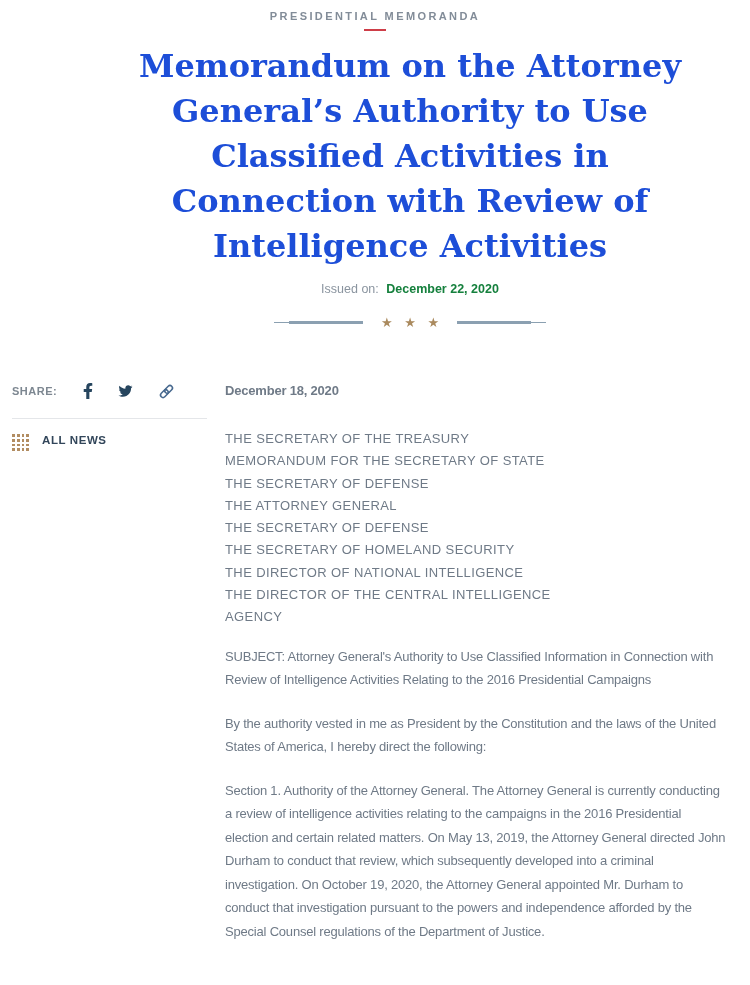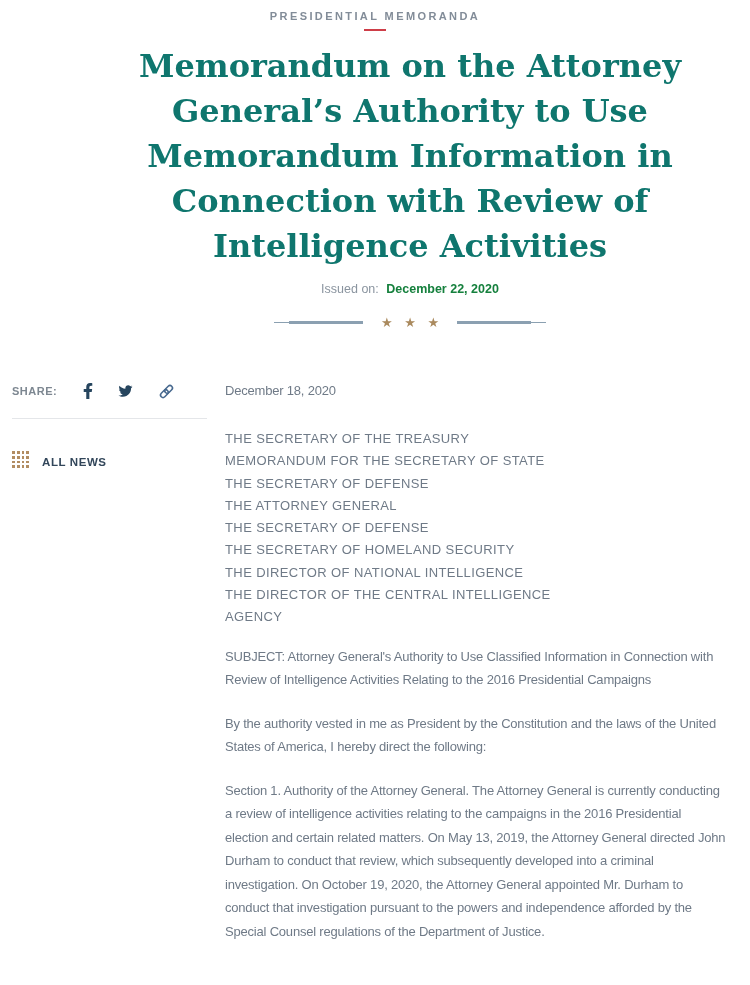--- a/index.html
+++ b/index.html
@@ -15,68 +15,68 @@
   .eyebrow-wrap { text-align: center; padding-top: 6px; }
   .eyebrow {
     display: inline-block; font-size: 11px; font-weight: bold;
     letter-spacing: 2.4px; color: #828c98; text-decoration: none; cursor: pointer;
   }
   .eyebrow-underline { width: 22px; height: 2px; background: #ce3e48; margin: 5px auto 0 auto; }
 
   .title-block {
     width: 580px; margin: 13px 0 0 120px; text-align: center;
     font-family: "DejaVu Serif", "Liberation Serif", serif;
-    font-weight: bold; font-size: 32px; line-height: 45px; color: #0f766e;
+    font-weight: bold; font-size: 32px; line-height: 45px; color: #1d4ed8;
   }
   .title-line { white-space: nowrap; }
 
   .issued-row { width: 580px; margin: 13px 0 0 120px; text-align: center; font-size: 12.5px; color: #8a949f; }
   .issued-date { font-weight: bold; color: #15803d; margin-left: 4px; }
 
   .star-divider { width: 580px; margin: 19px 0 0 120px; display: flex; align-items: center; justify-content: center; }
   .dline { position: relative; width: 74px; height: 3px; background: #8ba0b1; }
   .dline.left::before  { content: ""; position: absolute; left: -15px;  top: 1px; width: 15px; height: 1px; background: #8ba0b1; }
   .dline.right::after  { content: ""; position: absolute; right: -15px; top: 1px; width: 15px; height: 1px; background: #8ba0b1; }
   .stars { color: #aa8a5e; font-size: 13px; letter-spacing: 4px; margin: 0 14px 0 18px; white-space: nowrap; }
 
   
   .content { display: flex; margin-top: 46px; }
 
   .sidebar { width: 225px; padding: 6px 0 0 12px; flex: none; }
   .share-row { display: flex; align-items: center; height: 18px; }
   .share-label { font-size: 11px; font-weight: bold; color: #7d8791; letter-spacing: 0.5px; margin-right: 26px; }
   .icon-btn { background: none; border: none; padding: 0; margin-right: 24px; cursor: pointer; display: flex; align-items: center; }
   .sidebar-divider { width: 195px; height: 1px; background: #e4e6e9; margin-top: 18px; }
-  .allnews-row { display: flex; align-items: flex-end; margin-top: 32px; text-decoration: none; cursor: pointer; }
+  .allnews-row { display: flex; align-items: flex-start; margin-top: 15px; text-decoration: none; cursor: pointer; }
   .grid-icon { width: 17px; height: 17px; display: flex; flex-wrap: wrap; gap: 2px; margin-right: 13px; }
   .grid-icon i { width: 2.75px; height: 2.75px; background: #b28d62; }
   .allnews-label { font-size: 11.5px; font-weight: bold; color: #32465a; letter-spacing: 0.6px; }
 
   .main {
     width: 502px; padding-top: 4px;
     font-size: 13px; line-height: 23.5px; letter-spacing: -0.2px; color: #6f7a87;
   }
-  .article-date { margin: 0 0 26px 0; line-height: 22px; }
+  .article-date { margin: 0 0 26px 0; line-height: 22px; font-weight: bold; }
   .memo-list { margin: 0 0 16px 0; line-height: 22.3px; letter-spacing: 0.4px; }
   .para { margin: 4px 0 20px 0; }
 </style>
 </head>
 <body>
 
 <div>
 
   <div class="eyebrow-wrap">
     <a class="eyebrow">PRESIDENTIAL MEMORANDA</a>
     <div class="eyebrow-underline"></div>
   </div>
 
   <h1 class="title-block" style="margin-top:13px;">
     <div class="title-line">Memorandum on the Attorney</div>
     <div class="title-line">General’s Authority to Use</div>
-    <div class="title-line">Memorandum Information in</div>
+    <div class="title-line">Classified Activities in</div>
     <div class="title-line">Connection with Review of</div>
     <div class="title-line">Intelligence Activities</div>
   </h1>
 
   <div class="issued-row">
     <span>Issued on:</span>
     <span class="issued-date">December 22, 2020</span>
   </div>
 
   <div class="star-divider">

